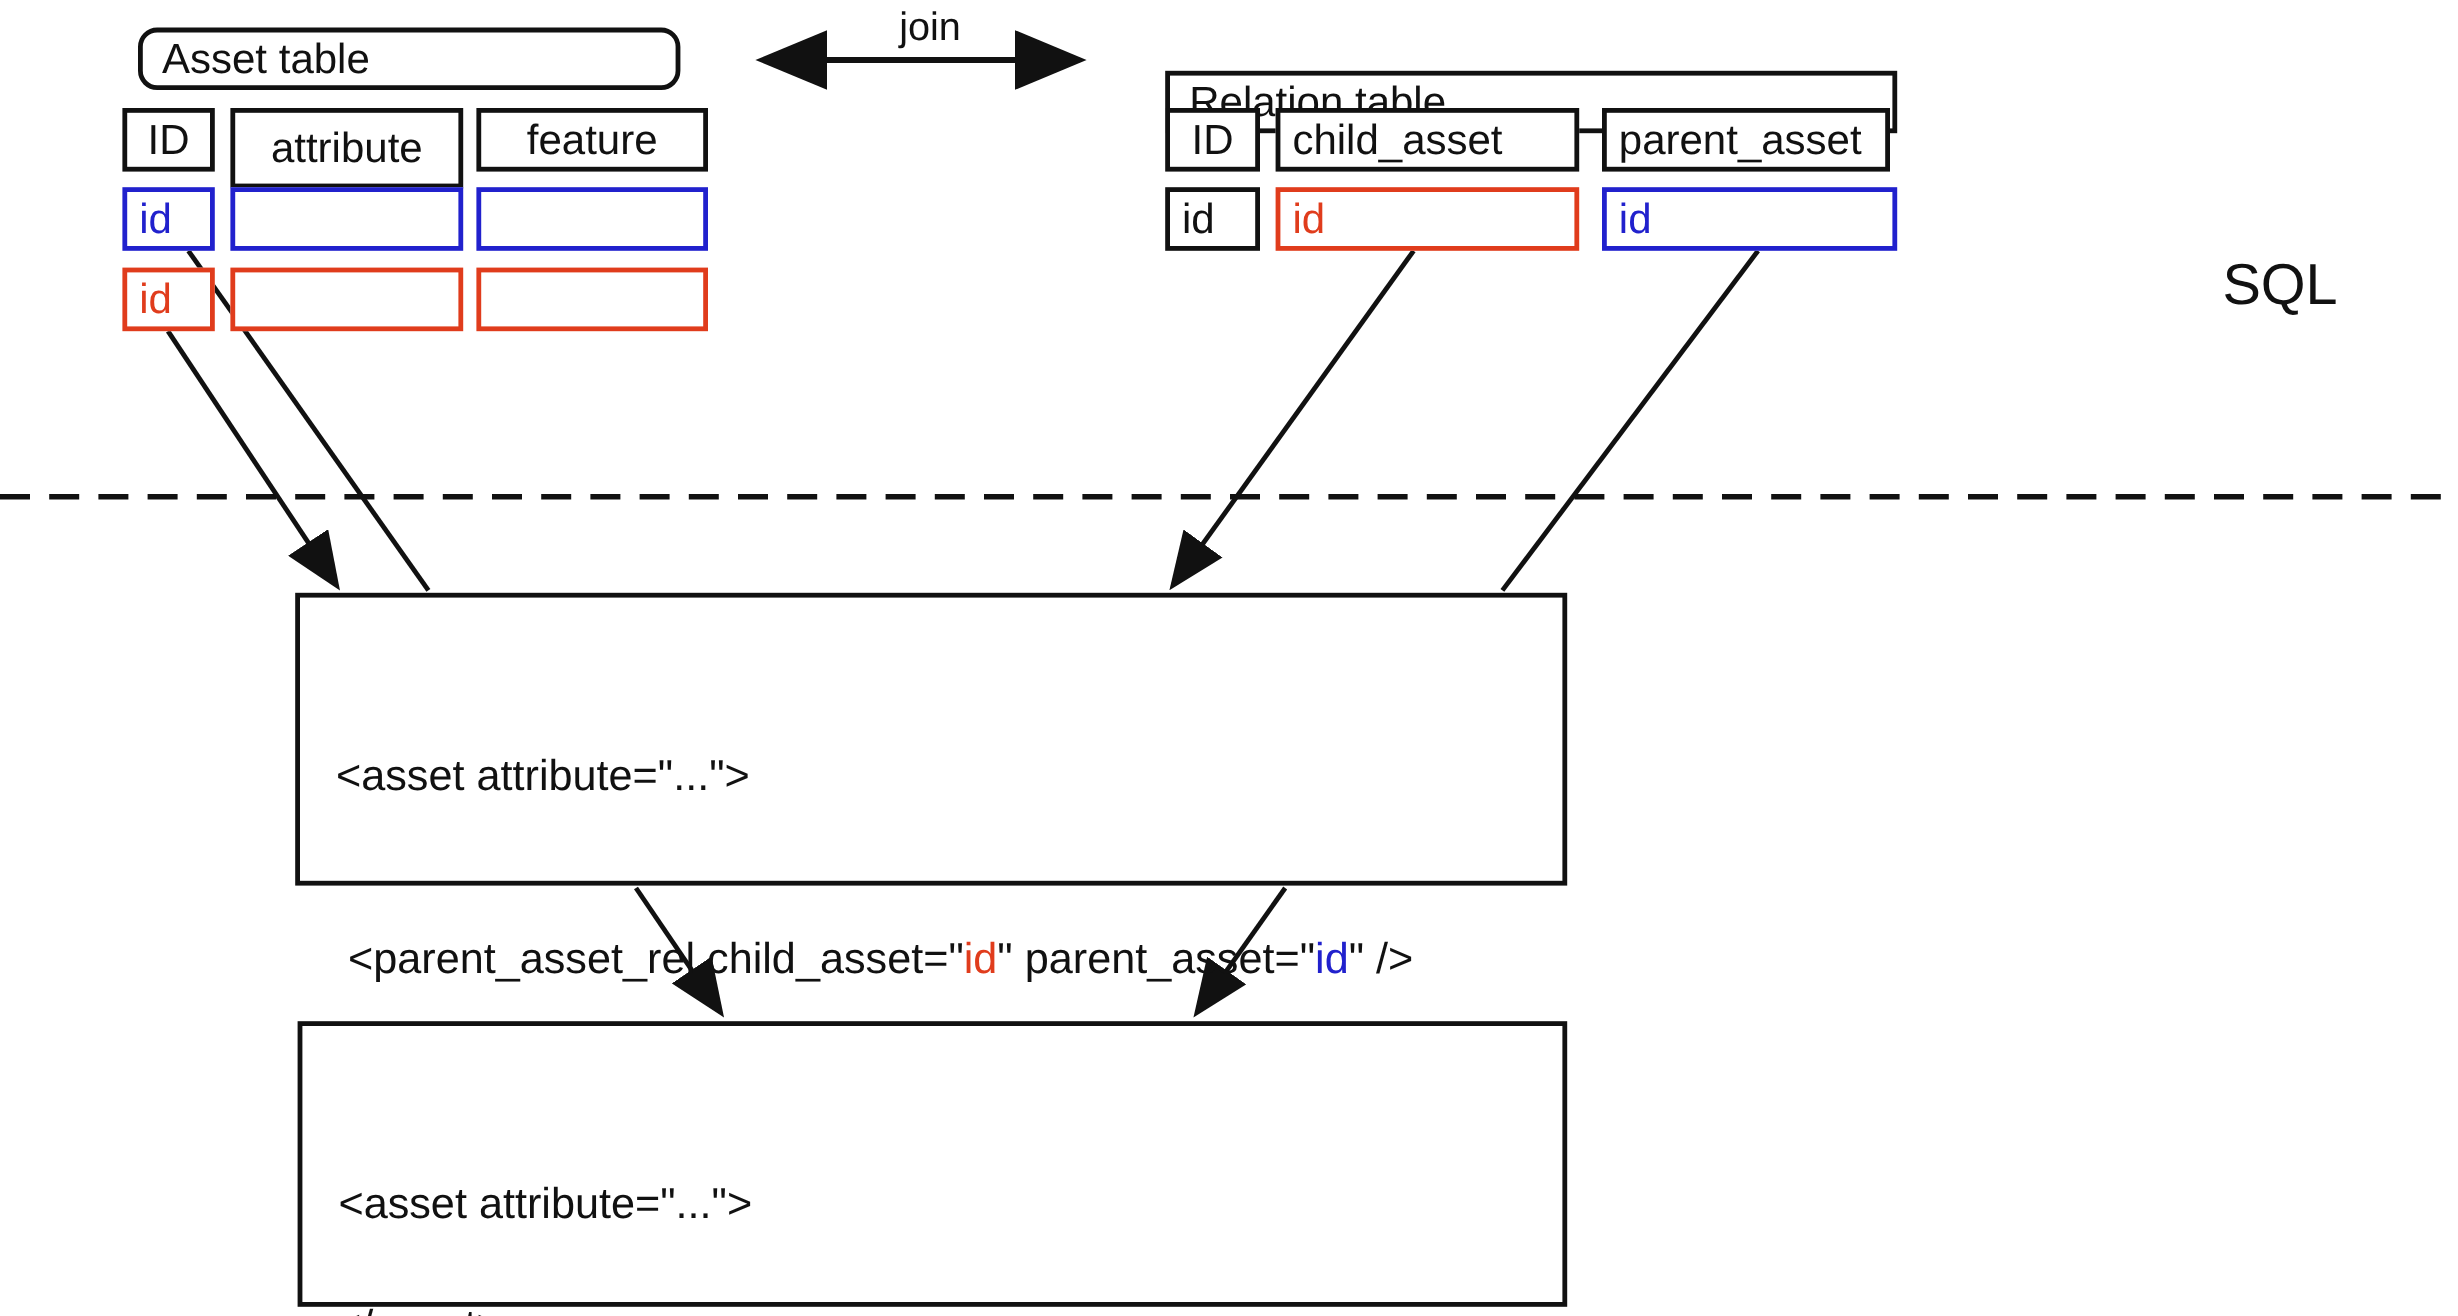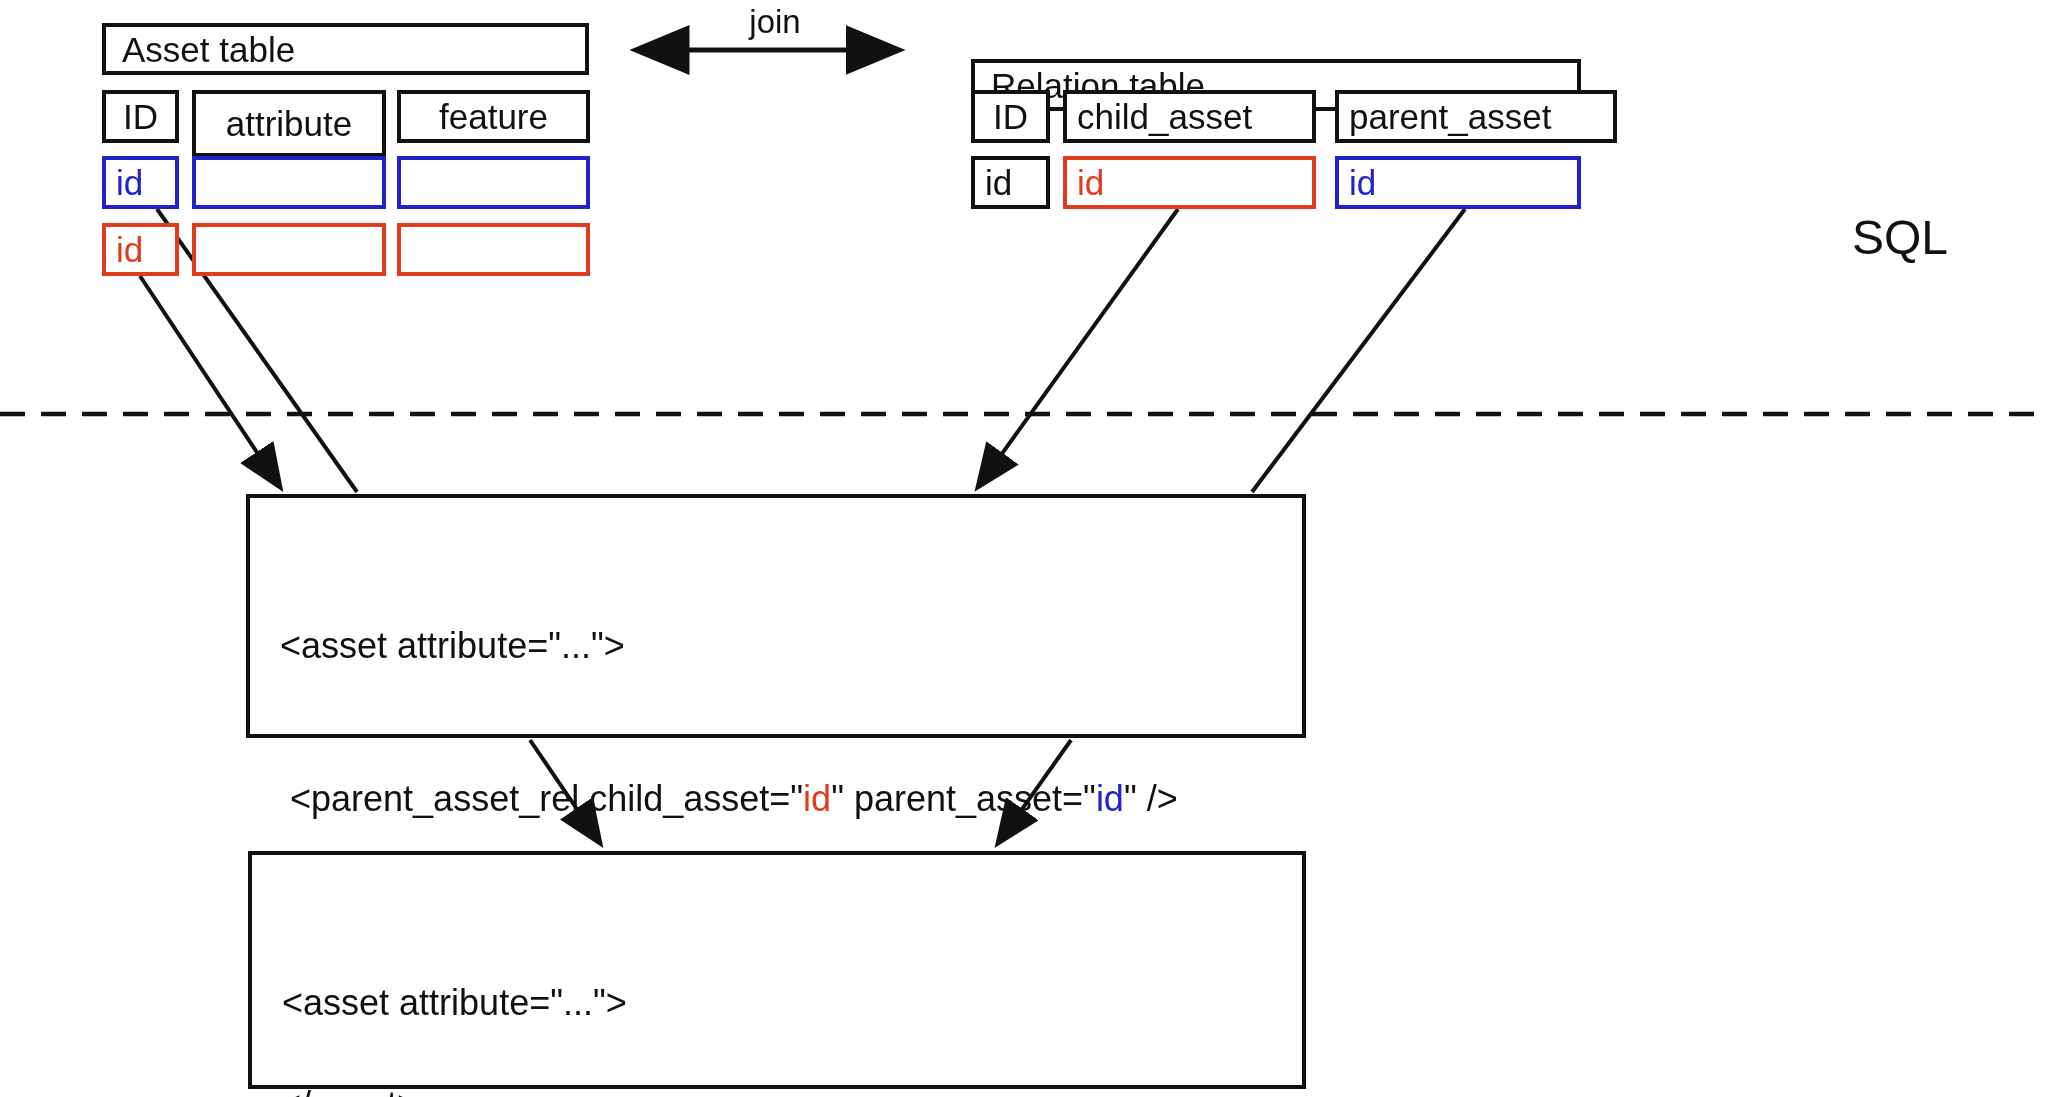--- a/index.html
+++ b/index.html
@@ -55,41 +55,41 @@
 
     <line x1="1178" y1="209" x2="978" y2="487" stroke="#111" stroke-width="4" marker-end="url(#ah)"></line>
 
     <line x1="1465" y1="209" x2="1252" y2="492" stroke="#111" stroke-width="4"></line>
 
     <line x1="530" y1="740" x2="600" y2="843" stroke="#111" stroke-width="4" marker-end="url(#ah)"></line>
 
     <line x1="1071" y1="740" x2="998" y2="843" stroke="#111" stroke-width="4" marker-end="url(#ah)"></line>
   </svg>
 
-  <div class="bx title" style="left:102px;top:23px;width:487px;height:52px;">Asset table</div>
+  <div class="bx title" style="left:115px;top:23px;width:452px;height:52px;border-radius:16px;">Asset table</div>
 
   <div class="bx center" style="left:102px;top:90px;width:77px;height:53px;">ID</div>
   <div class="bx center" style="left:192px;top:90px;width:194px;height:67px;">attribute</div>
   <div class="bx center" style="left:397px;top:90px;width:193px;height:53px;">feature</div>
 
   <div class="bx b-blue t-blue" style="left:102px;top:156px;width:77px;height:53px;">id</div>
   <div class="bx b-blue" style="left:192px;top:156px;width:194px;height:53px;"></div>
   <div class="bx b-blue" style="left:397px;top:156px;width:193px;height:53px;"></div>
 
   <div class="bx b-red t-red" style="left:102px;top:223px;width:77px;height:53px;">id</div>
   <div class="bx b-red" style="left:192px;top:223px;width:194px;height:53px;"></div>
   <div class="bx b-red" style="left:397px;top:223px;width:193px;height:53px;"></div>
 
   <div class="join-label">join</div>
 
   <div class="bx title" style="left:971px;top:23px;width:610px;height:52px;margin-top:36px;">Relation table</div>
 
   <div class="bx center" style="left:971px;top:90px;width:79px;height:53px;">ID</div>
   <div class="bx" style="left:1063px;top:90px;width:253px;height:53px;">child_asset</div>
-  <div class="bx" style="left:1335px;top:90px;width:282px;height:53px;">parent_asset</div>
+  <div class="bx" style="left:1335px;top:90px;width:240px;height:53px;">parent_asset</div>
 
   <div class="bx" style="left:971px;top:156px;width:79px;height:53px;">id</div>
   <div class="bx b-red t-red" style="left:1063px;top:156px;width:253px;height:53px;">id</div>
   <div class="bx b-blue t-blue" style="left:1335px;top:156px;width:246px;height:53px;">id</div>
 
   <div class="region-label region-sql">SQL</div>
 
   <div class="xmlbox b-red" style="left:246px;top:494px;width:1060px;height:244px;">
     <div class="code-line"><span>&lt;asset attribute="..."&gt;</span></div>
     <div class="code-line"><span> &lt;parent_asset_rel child_asset="</span><span class="t-red">id</span><span>" parent_asset="</span><span class="t-blue">id</span><span>" /&gt;</span></div>

